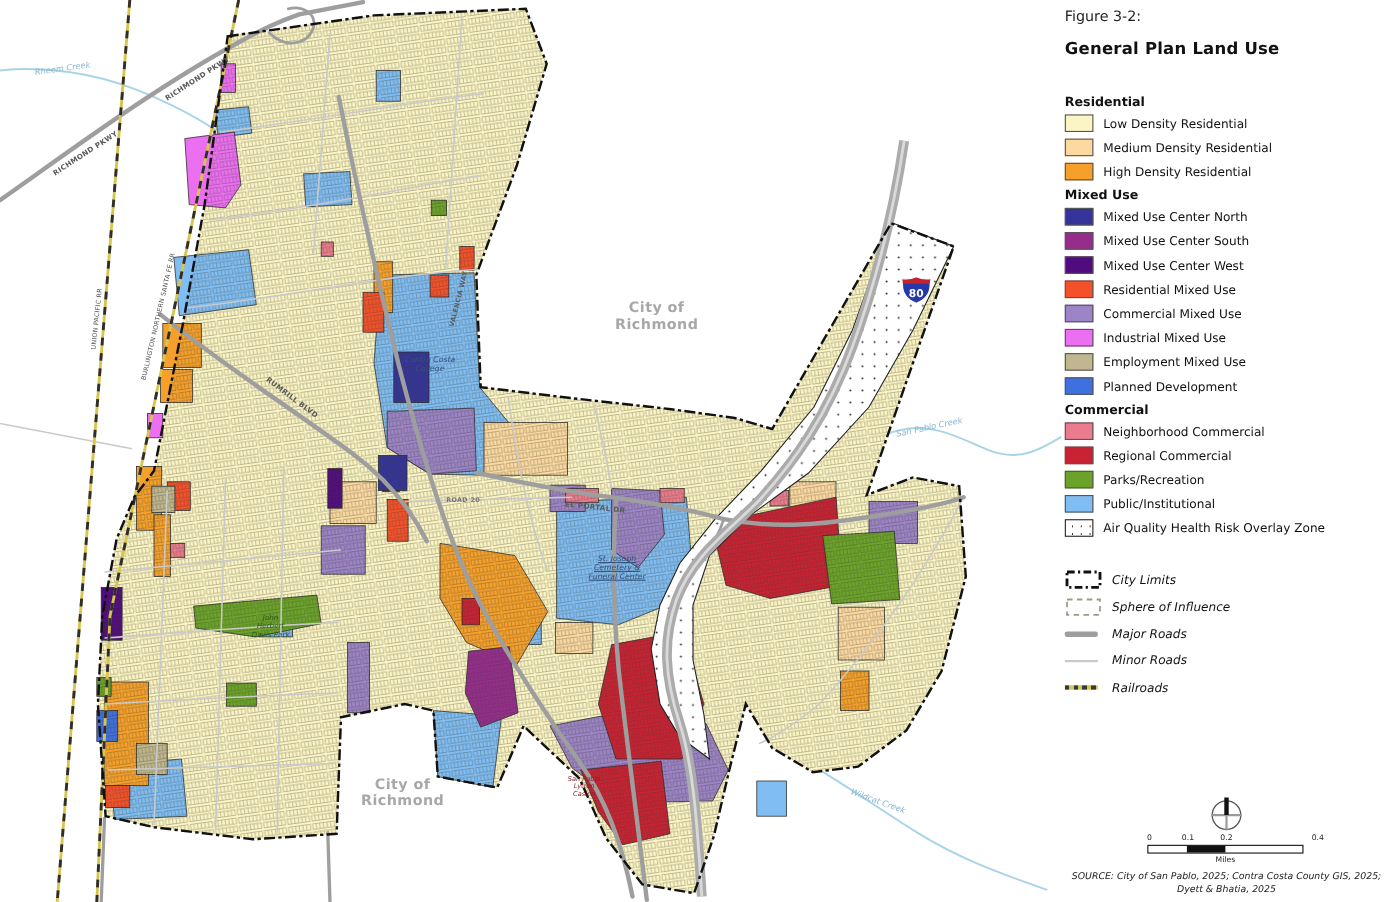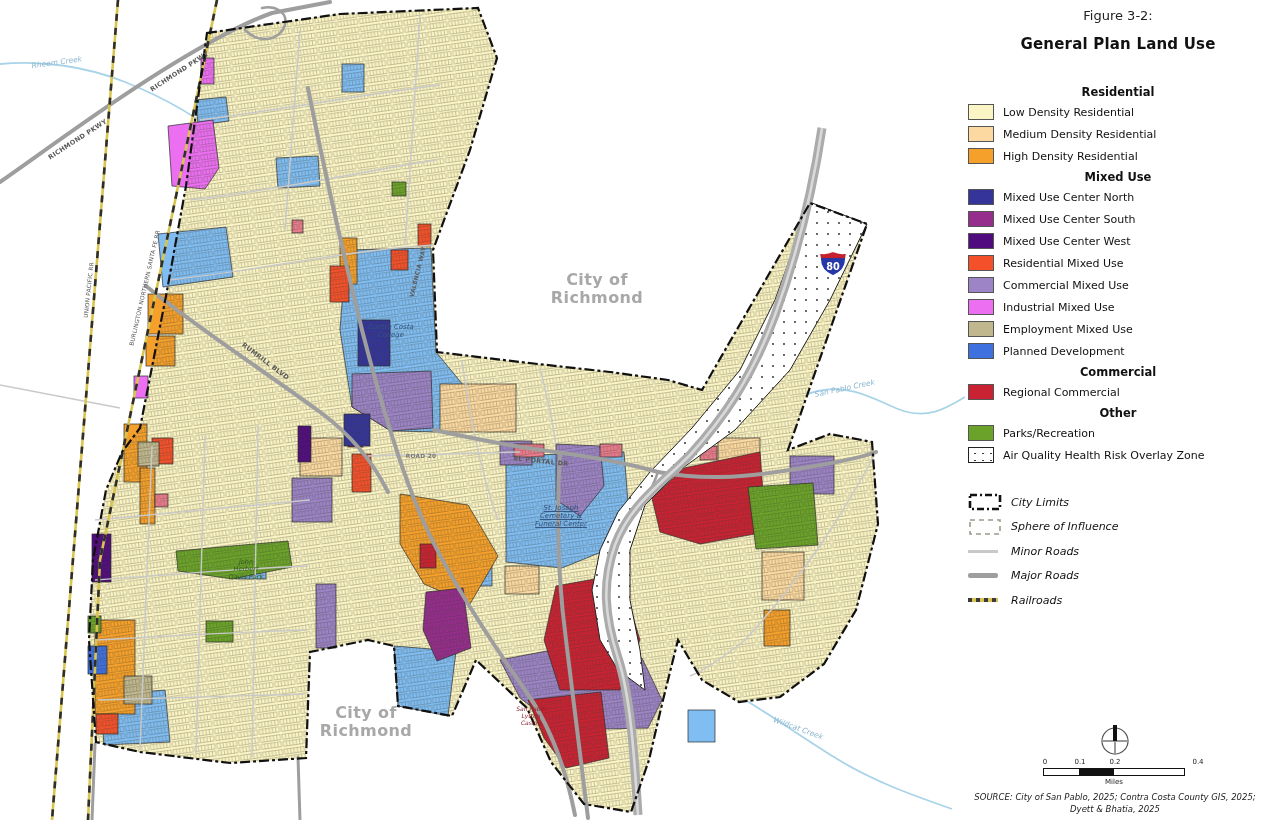--- a/index.html
+++ b/index.html
@@ -3,30 +3,30 @@
 <meta charset="utf-8">
 <style>
   html,body{margin:0;padding:0;background:#ffffff;width:1269px;height:820px;overflow:hidden;
     font-family:"DejaVu Sans","Liberation Sans",sans-serif;}
   #stage{position:relative;width:1269px;height:820px;background:#fff;}
   
   #map-wrap{position:absolute;left:0;top:0;width:965px;height:820px;}
   #map-svg{position:absolute;left:0;top:0;}
   .maplabel{position:absolute;transform:translate(-50%,-50%);white-space:pre-line;text-align:center;
     pointer-events:none;line-height:1.15;}
-  .lbl-city{color:#a8a8a8;font-weight:bold;font-size:16px;letter-spacing:.4px;}
+  .lbl-city{color:#a8a8a8;font-weight:bold;font-size:13px;letter-spacing:.4px;}
   .lbl-creek{color:#8ab6cf;font-style:italic;font-size:7.5px;}
   .lbl-road{color:#5a5a5a;font-weight:bold;font-size:6.5px;letter-spacing:.3px;}
   .lbl-rr{color:#555;font-size:5.8px;letter-spacing:.2px;}
   .lbl-inst{color:#33527e;font-style:italic;font-size:7px;}
   .lbl-park{color:#2d5a1c;font-style:italic;font-size:6.5px;}
   .lbl-casino{color:#8c1f2c;font-style:italic;font-size:6px;}
   .d{stroke:#2b2b2b;stroke-width:.7;}
   
-  #legend{position:absolute;left:968px;top:8px;width:300px;text-align:center;}
+  #legend{position:absolute;left:968px;top:8px;width:300px;}
   .fig-label{font-size:13px;color:#222;margin-bottom:12px;}
   .fig-title{font-size:15px;font-weight:bold;color:#111;margin-bottom:32px;letter-spacing:.2px;}
   .sec-hdr{font-size:11.5px;font-weight:bold;color:#111;margin:3px 0 2px 0;}
   .lrow{display:flex;align-items:center;height:22px;}
   .sw{width:26px;height:16px;border:1px solid #555;margin-right:9px;flex:0 0 auto;box-sizing:border-box;}
   .sw-dots{background:#fff;border:1.4px solid #222;
     background-image:radial-gradient(#333 0.8px,transparent 0.9px);background-size:8px 7px;background-position:2px 2px;}
   .ltxt{font-size:11px;color:#111;}
   #line-items{margin-top:24px;font-style:italic;}
   .linerow{display:flex;align-items:center;height:24.5px;}
@@ -302,28 +302,35 @@
       <span class="sw" style="background: rgb(192, 183, 142);"></span>
       <span class="ltxt">Employment Mixed Use</span>
     </div>
     <div class="lrow">
       <span class="sw" style="background: rgb(62, 112, 224);"></span>
       <span class="ltxt">Planned Development</span>
     </div>
 
     <div class="sec-hdr">Commercial</div>
     <div class="lrow">
+      <span class="sw" style="background: rgb(234, 124, 141);"></span>
+      <span class="ltxt">Neighborhood Commercial</span>
+    </div>
+    <div class="lrow">
       <span class="sw" style="background: rgb(201, 34, 51);"></span>
       <span class="ltxt">Regional Commercial</span>
     </div>
 
-    <div class="sec-hdr">Other</div>
     <div class="lrow">
       <span class="sw" style="background: rgb(107, 163, 42);"></span>
       <span class="ltxt">Parks/Recreation</span>
+    </div>
+    <div class="lrow">
+      <span class="sw" style="background: rgb(128, 189, 242);"></span>
+      <span class="ltxt">Public/Institutional</span>
     </div>
     <div class="lrow">
       <span class="sw sw-dots"></span>
       <span class="ltxt">Air Quality Health Risk Overlay Zone</span>
     </div>
 
     <div id="line-items">
       <div class="linerow">
         <span class="lsym">
           <svg width="34" height="18">
@@ -335,29 +342,29 @@
       <div class="linerow">
         <span class="lsym">
           <svg width="34" height="18">
               <rect x="2" y="2" width="30" height="14" fill="none" stroke="#9b9b8a" stroke-width="1.6" stroke-dasharray="5 4"></rect>
             </svg>
         </span>
         <span class="ltxt">Sphere of Influence</span>
       </div>
       <div class="linerow">
         <span class="lsym">
+            <span class="sym-major"></span>
+          </span>
+        <span class="ltxt">Major Roads</span>
+      </div>
+      <div class="linerow">
+        <span class="lsym">
             <span class="sym-minor"></span>
           </span>
         <span class="ltxt">Minor Roads</span>
-      </div>
-      <div class="linerow">
-        <span class="lsym">
-            <span class="sym-major"></span>
-          </span>
-        <span class="ltxt">Major Roads</span>
       </div>
       <div class="linerow">
         <span class="lsym">
             <span class="sym-rail"></span>
           </span>
         <span class="ltxt">Railroads</span>
       </div>
     </div>
   </div>
 

